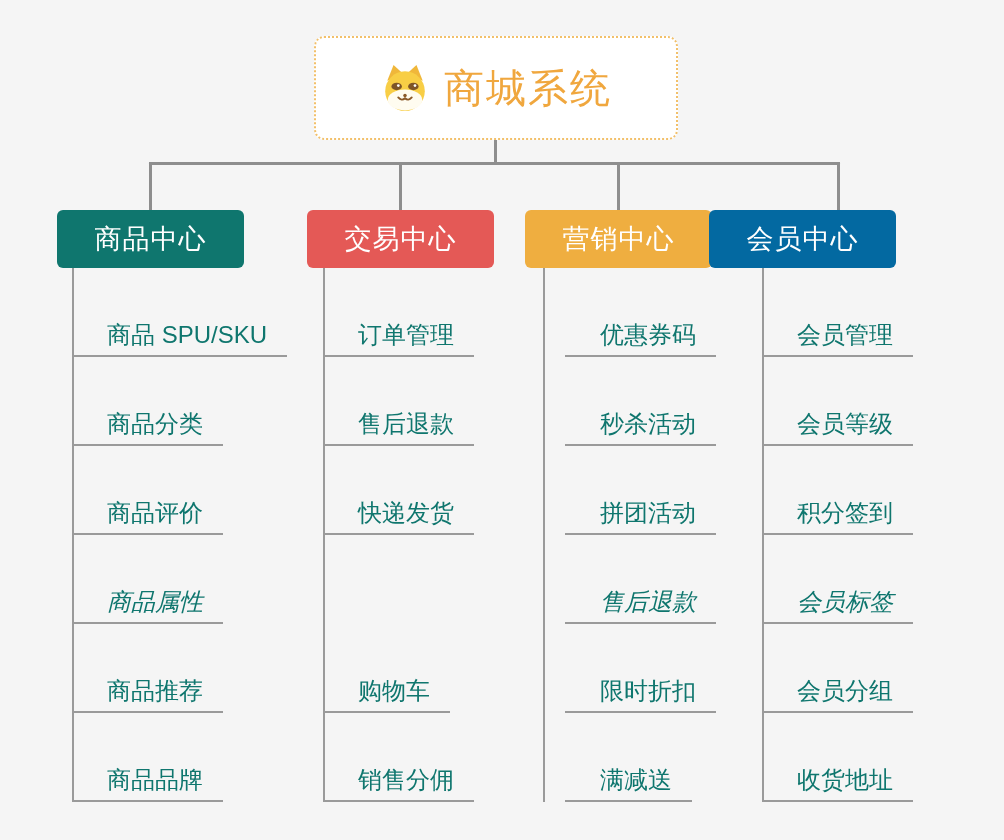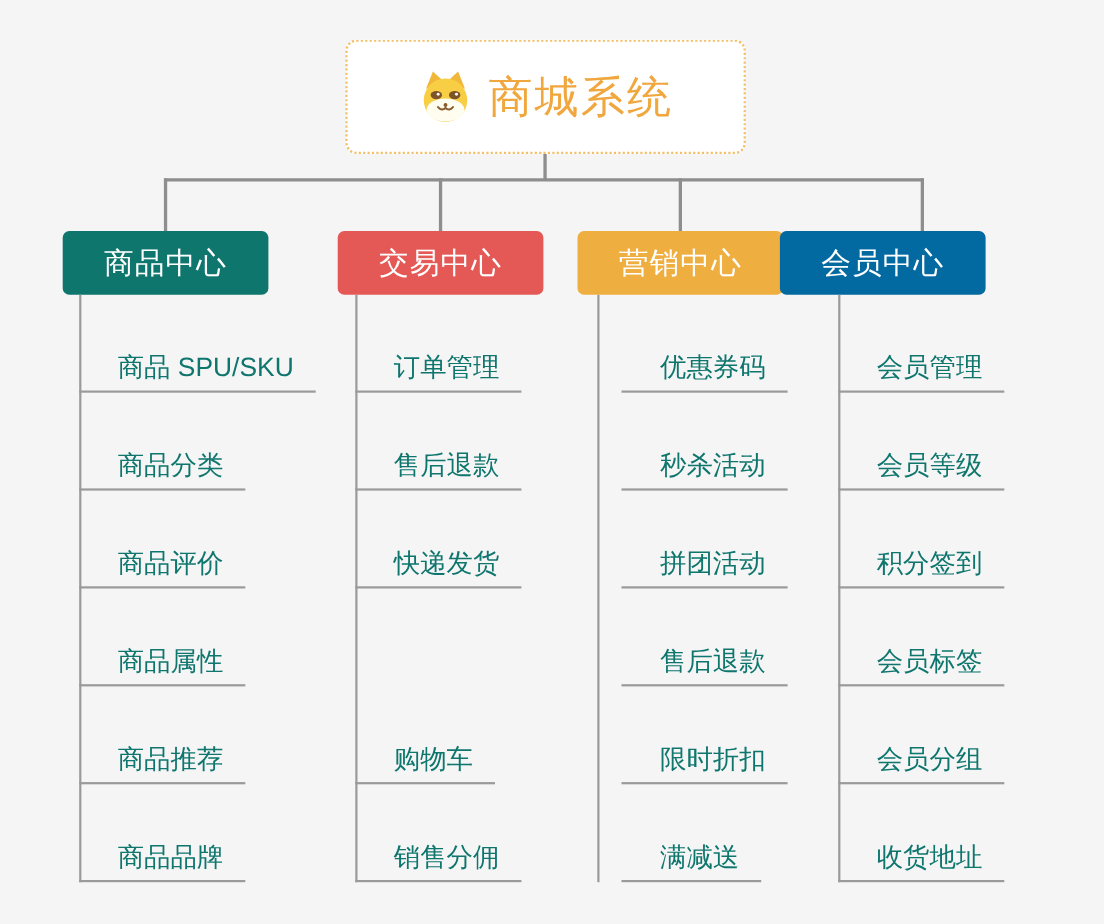--- a/index.html
+++ b/index.html
@@ -43,21 +43,21 @@
 
   
   .leaf {
     position: absolute; white-space: nowrap;
     font-size: 24px; line-height: 26px; color: #0f766e;
     padding: 0 20px 7px 35px;
     border-bottom: 2px solid #9a9a9a;
   }
   .colA { left: 72px; } .colB { left: 323px; } .colC { left: 543px; margin-left: 22px; } .colD { left: 762px; }
   .r0 { top: 322px; } .r1 { top: 411px; } .r2 { top: 500px; }
-  .r3 { top: 589px; } .r4 { top: 678px; } .r5 { top: 767px; }
+  .r3 { top: 589px; font-style: italic; } .r4 { top: 678px; } .r5 { top: 767px; }
 
   .doge { width: 50px; height: 50px; flex: 0 0 auto; }
 </style>
 </head>
 <body>
 
 <div class="canvas">
 
   <div class="conn stub"></div>
   <div class="conn bus"></div>

